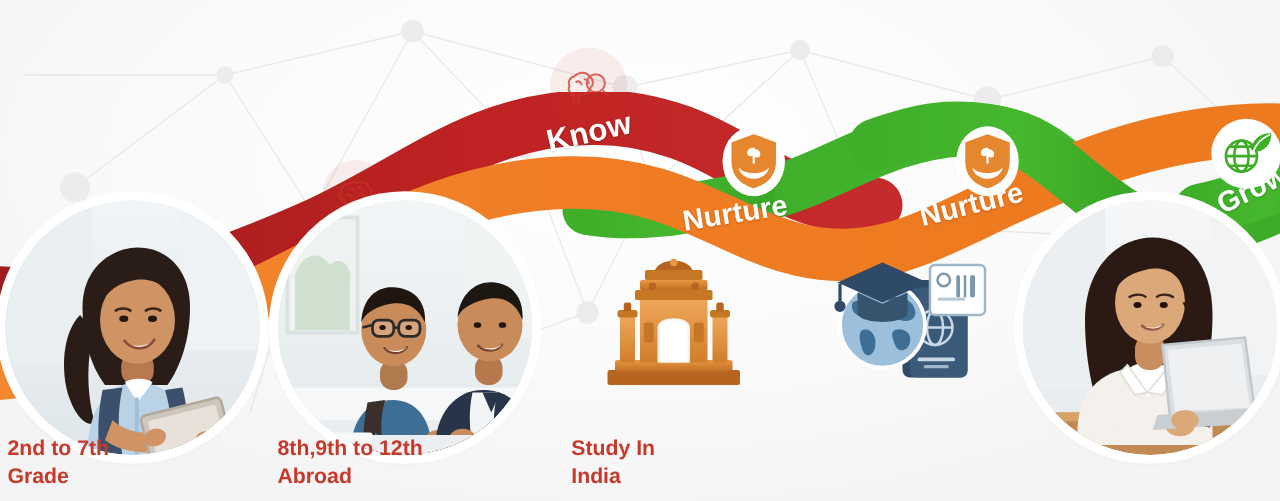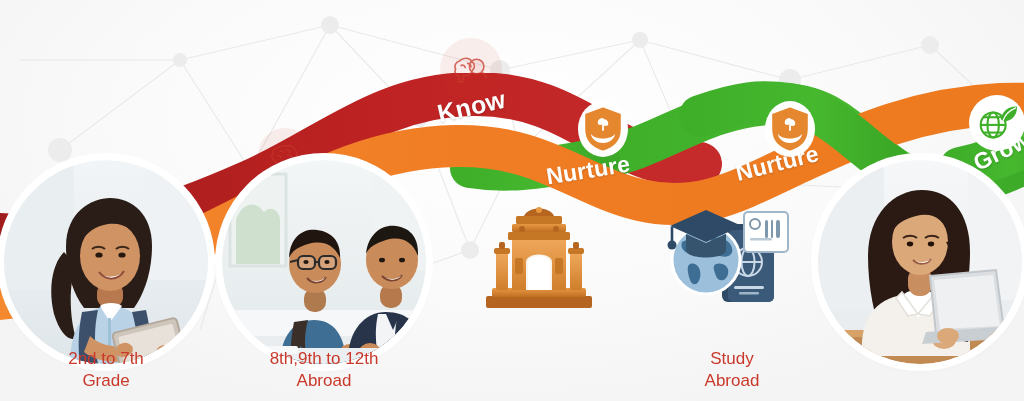--- a/index.html
+++ b/index.html
@@ -52,23 +52,23 @@
     position:absolute;
     border-radius:50%;
     display:flex; align-items:center; justify-content:center;
   }
   .badge.solid { background:#ffffff; box-shadow:0 0 0 3px #ffffff; }
   .badge.ghost { background:rgba(201,57,43,0.08); }
 
   
   .caption {
     position:absolute;
-    text-align:center;
+    text-align:left;
     color:#C9392B;
-    font-weight:normal;
+    font-weight:bold;
     font-size:17px;
     line-height:1.28;
     white-space:pre-line;
   }
   
   .flaticon { position:absolute; }
   .flaticon svg { display:block; }
 </style>
 </head>
 <body>
@@ -484,18 +484,18 @@
       </svg>
     </div>
   </div>
 
   <div class="caption" style="left:6px; top:348px; width:200px;">2nd to 7th
 Grade</div>
 
   <div class="caption" style="left:222px; top:348px; width:204px;">8th,9th to 12th
 Abroad</div>
 
-
-  <div class="caption" style="left:650px; top:348px; width:164px;">Study
-Abroad</div>
+  <div class="caption" style="left:457px; top:348px; width:164px;">Study In
+India</div>
+
 
 
 </div>
 
 </body></html>

